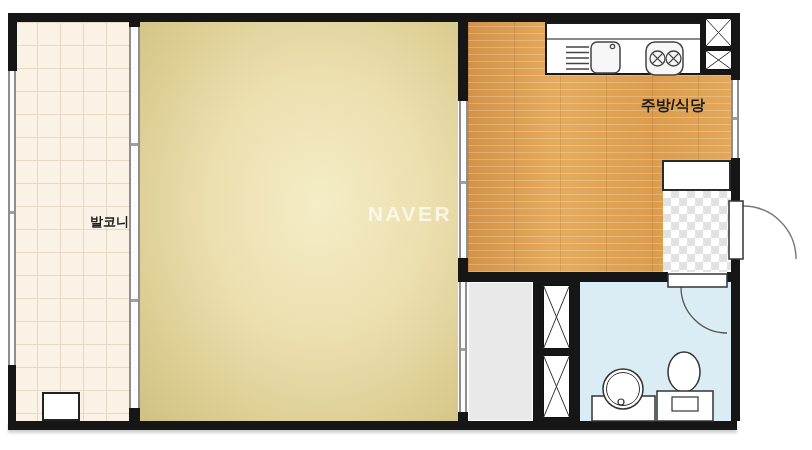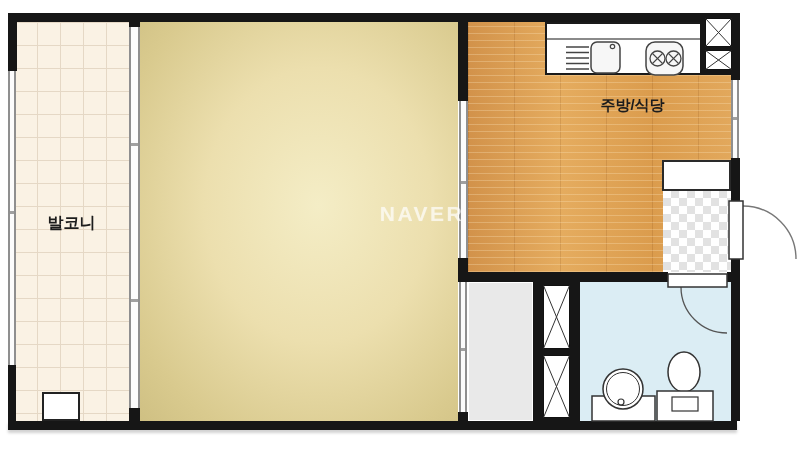--- a/index.html
+++ b/index.html
@@ -23,23 +23,23 @@
   .closet{background:#e9e9e9;box-shadow:inset 0 0 0 1px #ffffff;}
   .checker{background-color:#ffffff;
     background-image:
       linear-gradient(45deg,#e2e2e2 25%,transparent 25%,transparent 75%,#e2e2e2 75%),
       linear-gradient(45deg,#e2e2e2 25%,transparent 25%,transparent 75%,#e2e2e2 75%);
     background-position:0 0,8px 8px;background-size:16px 16px;}
   .cabinet{background:#ffffff;border:2px solid #2a2a2a;box-sizing:border-box;}
   .counter{background:#ffffff;border:2px solid #1a1a1a;box-sizing:border-box;}
   .counter-line{position:absolute;left:0;right:0;top:14px;height:2px;background:#8a8a8a;}
   .box-white{background:#ffffff;border:2px solid #222222;box-sizing:border-box;}
-  .label{position:absolute;font-weight:bold;color:#1c1c1c;text-align:center;}
+  .label{position:absolute;font-weight:bold;color:#1c1c1c;text-align:right;}
   .lbl-lg{font-size:15px;}
-  .lbl-md{font-size:16px;}
+  .lbl-md{font-size:13px;}
   .watermark{position:absolute;font-weight:800;font-size:21px;color:rgba(255,255,255,0.52);
              letter-spacing:2.5px;text-align:center;text-shadow:0 0 1px rgba(255,255,255,0.4);}
   svg.fixtures{position:absolute;left:0;top:0;z-index:6;}
   .z1{z-index:1}.z3{z-index:3}.z4{z-index:4}.z8{z-index:8}
 </style>
 </head>
 <body>
 
 <div id="canvas">
 
@@ -157,15 +157,15 @@
 
     <g>
       <ellipse cx="684" cy="372" rx="16" ry="20" fill="#ffffff" stroke="#333" stroke-width="1.5"></ellipse>
       <rect x="657" y="391" width="56" height="30" fill="#ffffff" stroke="#333" stroke-width="1.5"></rect>
       <rect x="672" y="397" width="26" height="14" fill="none" stroke="#333" stroke-width="1.2"></rect>
     </g>
   </svg>
 
   <div class="label lbl-md z8" style="left:14px;top:213px;width:115px;">발코니</div>
   <div class="label lbl-lg z8" style="left:560px;top:96px;width:145px;">주방/식당</div>
-  <div class="watermark z8" style="left:330px;top:202px;width:160px;margin-left:12px;">NAVER</div>
+  <div class="watermark z8" style="left:330px;top:202px;width:160px;">NAVER</div>
 
 </div>
 
 </body></html>

